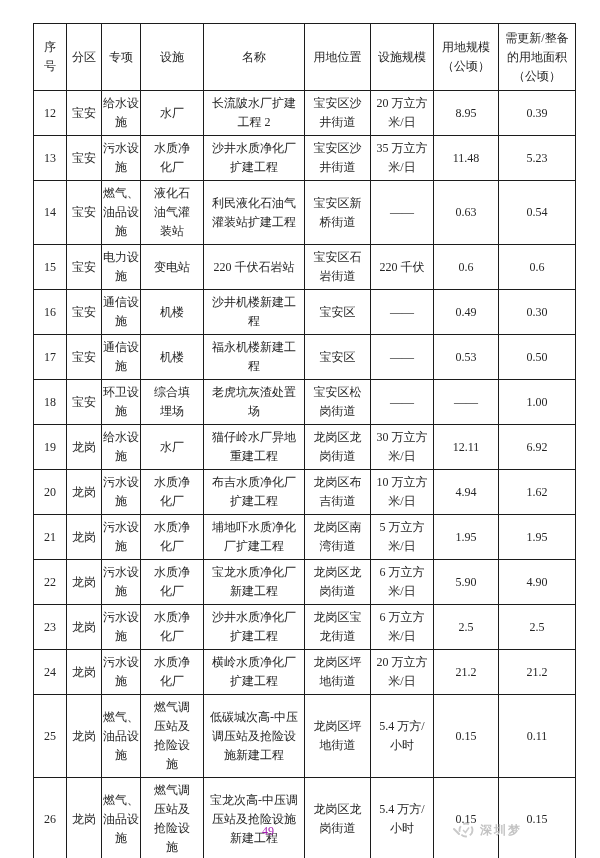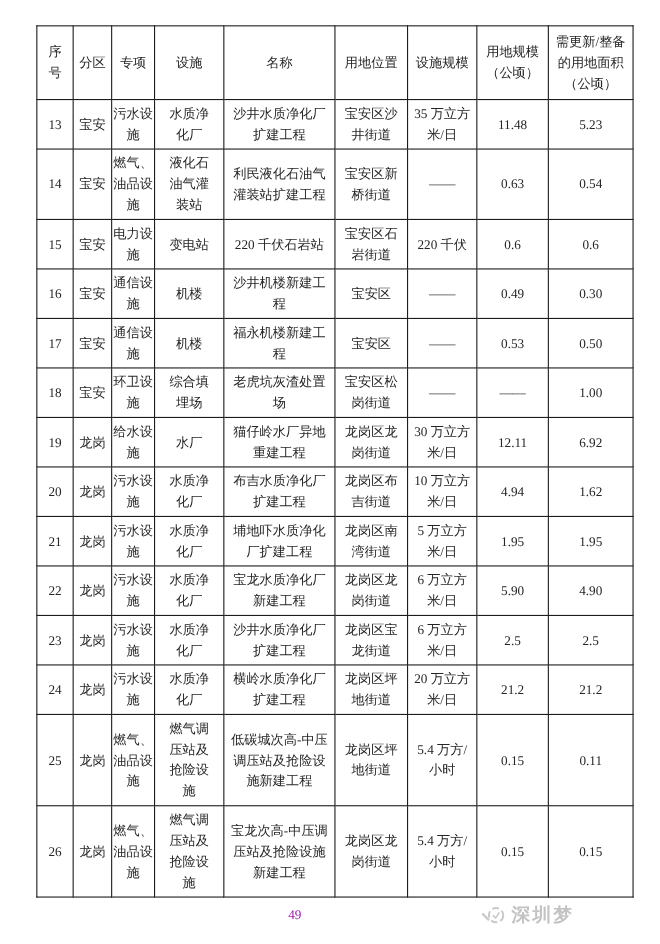--- a/index.html
+++ b/index.html
@@ -62,21 +62,21 @@
     color: #a21caf;
   }
   .watermark {
     position: absolute;
     right: 14px;
     top: 820px;
     display: flex;
     align-items: center;
     gap: 5px;
     color: #c3c3c3;
-    font-size: 17px;
+    font-size: 12px;
     letter-spacing: 2px;
     font-weight: bold;
     user-select: none;
   }
   .watermark svg { display: block; }
 </style>
 </head>
 <body>
 
 <div class="page">
@@ -101,20 +101,31 @@
           <th class="c3">设施</th>
           <th class="c4">名称</th>
           <th class="c5">用地位置</th>
           <th class="c6">设施规模</th>
           <th class="c7">用地规模（公顷）</th>
           <th class="c8">需更新/整备的用地面积（公顷）</th>
         </tr>
     </thead>
     <tbody id="table-body">
         <tr>
+          <td class="c0">12</td>
+          <td class="c1">宝安</td>
+          <td class="c2">给水设施</td>
+          <td class="c3">水厂</td>
+          <td class="c4">长流陂水厂扩建工程 2</td>
+          <td class="c5">宝安区沙井街道</td>
+          <td class="c6">20 万立方米/日</td>
+          <td class="c7">8.95</td>
+          <td class="c8">0.39</td>
+        </tr>
+        <tr>
           <td class="c0">13</td>
           <td class="c1">宝安</td>
           <td class="c2">污水设施</td>
           <td class="c3">水质净化厂</td>
           <td class="c4">沙井水质净化厂扩建工程</td>
           <td class="c5">宝安区沙井街道</td>
           <td class="c6">35 万立方米/日</td>
           <td class="c7">11.48</td>
           <td class="c8">5.23</td>
         </tr>

